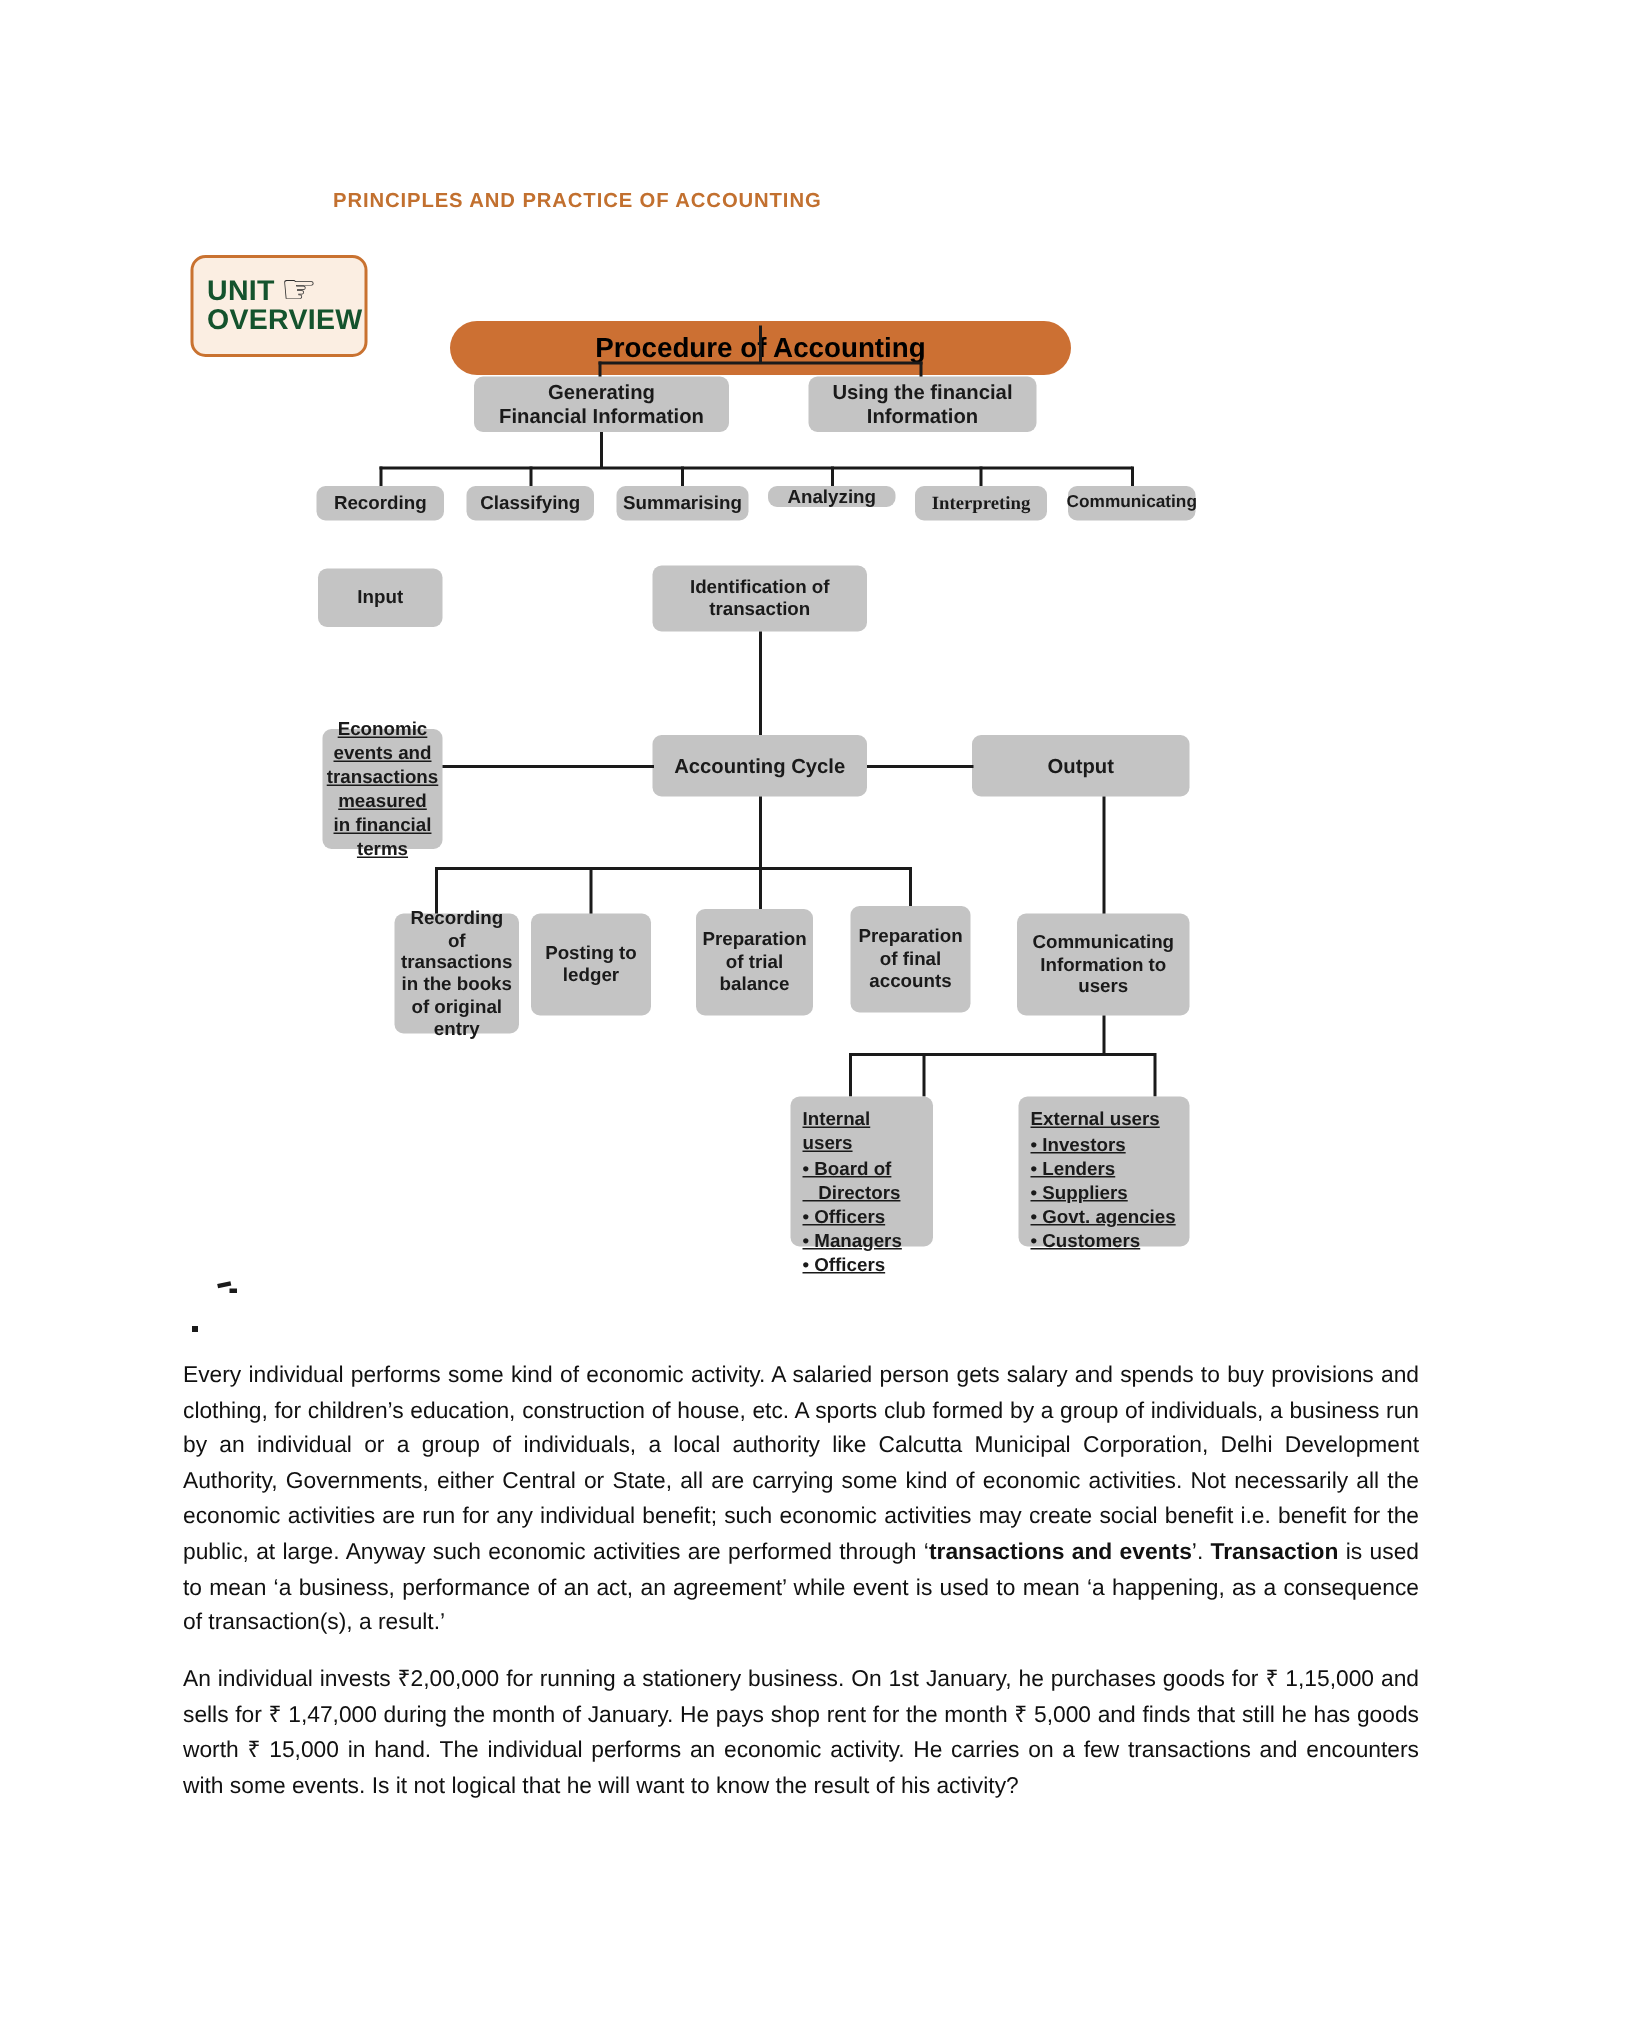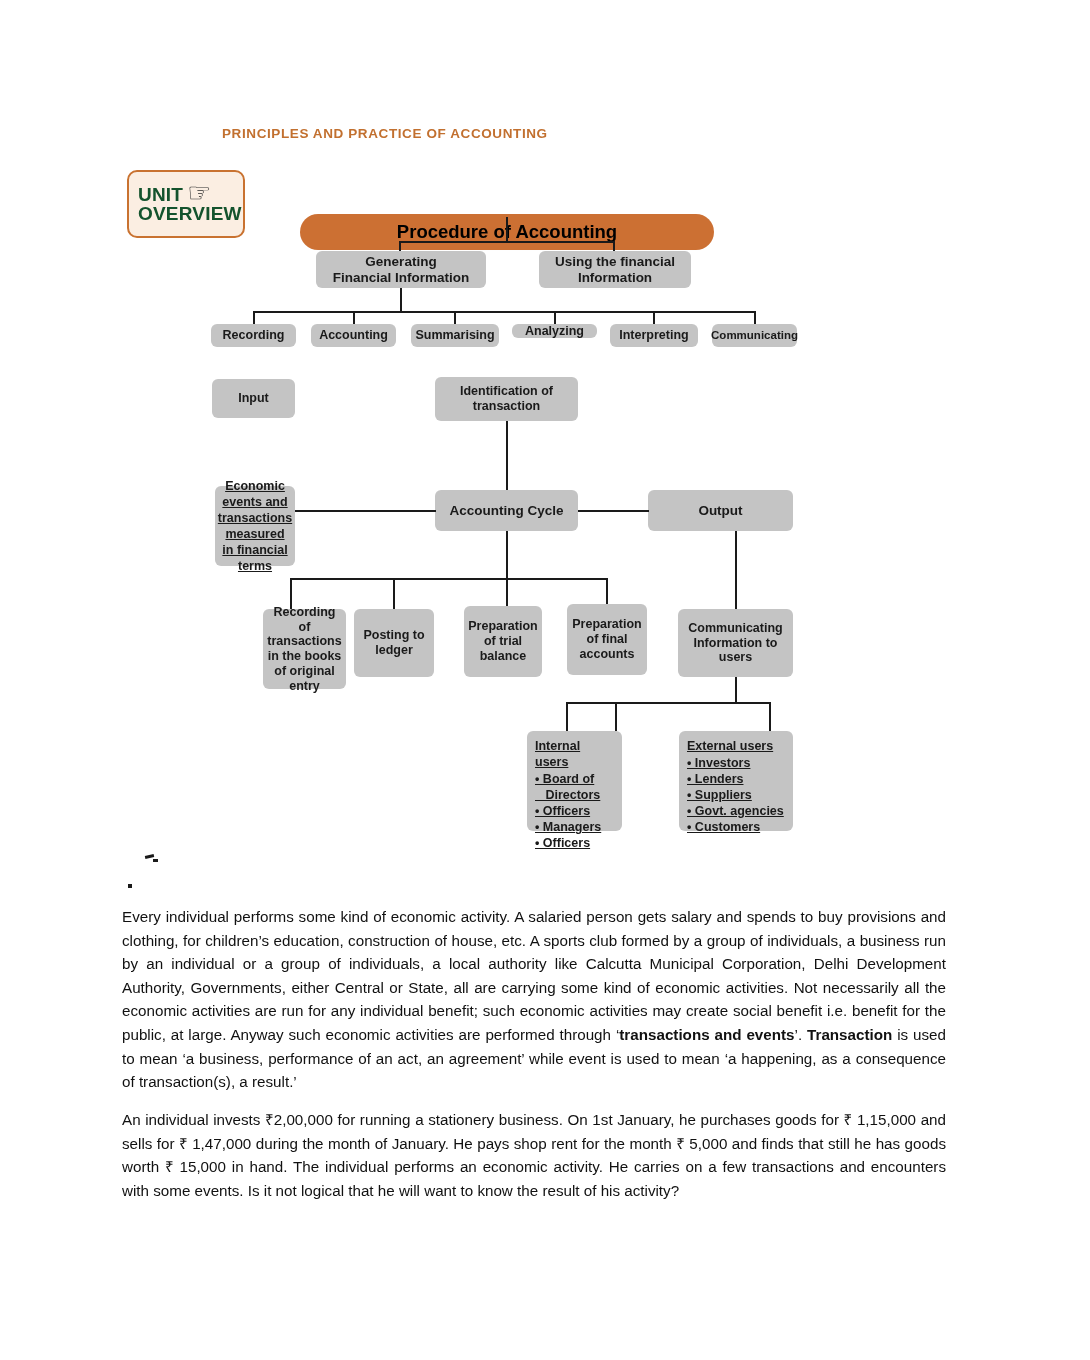--- a/index.html
+++ b/index.html
@@ -128,24 +128,24 @@
     <div class="ln v" style="left:400px; top:288px; height:24px;"></div>
     <div class="ln h" style="left:253px; top:311px; width:502px;"></div>
     <div class="ln v" style="left:253px; top:311px; height:14px;"></div>
     <div class="ln v" style="left:353px; top:311px; height:14px;"></div>
     <div class="ln v" style="left:454px; top:311px; height:14px;"></div>
     <div class="ln v" style="left:554px; top:311px; height:14px;"></div>
     <div class="ln v" style="left:653px; top:311px; height:14px;"></div>
     <div class="ln v" style="left:754px; top:311px; height:14px;"></div>
 
     <div class="node md" style="left:211px; top:324px; width:85px; height:23px;">Recording</div>
-    <div class="node md" style="left:311px; top:324px; width:85px; height:23px;">Accounting</div>
+    <div class="node md" style="left:311px; top:324px; width:85px; height:23px;">Classifying</div>
     <div class="node md" style="left:411px; top:324px; width:88px; height:23px;">Summarising</div>
     <div class="node md" style="left:512px; top:324px; width:85px; height:14px;">Analyzing</div>
-    <div class="node md" style="left:610px; top:324px; width:88px; height:23px;">Interpreting</div>
+    <div class="node md" style="left:610px; top:324px; width:88px; height:23px;font-family:Liberation Serif, serif;">Interpreting</div>
     <div class="node sm" style="left:712px; top:324px; width:85px; height:23px;">Communicating</div>
 
     <div class="node md" style="left:212px; top:379px; width:83px; height:39px;">Input</div>
 
     <div class="node md" style="left:435px; top:377px; width:143px; height:44px;">
       <span>Identification of<br>transaction</span>
     </div>
     <div class="ln v" style="left:506px; top:421px; height:69px;"></div>
 
     <div class="node sm list" style="left:215px; top:486px; width:80px; height:80px; text-align:center; justify-content:center; align-items:center;">

